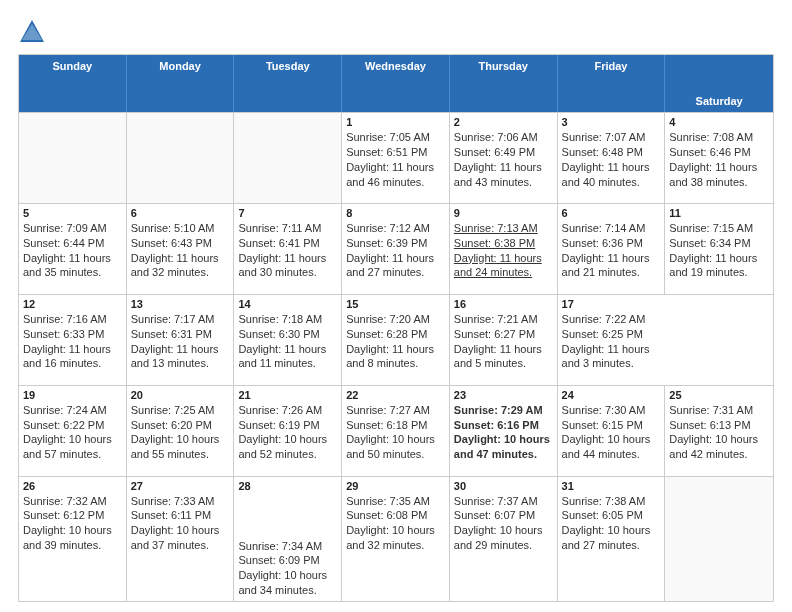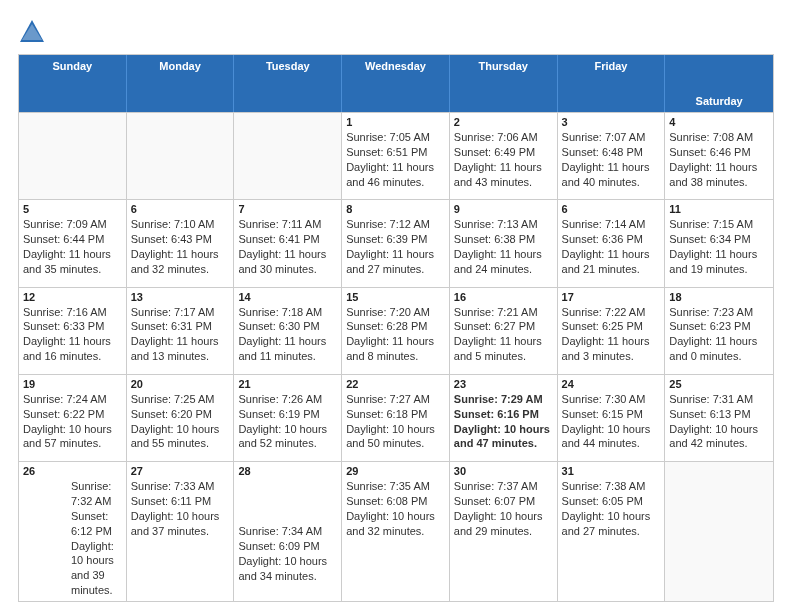--- a/index.html
+++ b/index.html
@@ -178,39 +178,39 @@
         </div>
         <div class="cal-row">
           <div class="cal-cell">
             <div class="day-num">5</div>
             <div class="day-detail" style="white-space: pre-line;">Sunrise: 7:09 AM
 Sunset: 6:44 PM
 Daylight: 11 hours and 35 minutes.</div>
           </div>
           <div class="cal-cell">
             <div class="day-num">6</div>
-            <div class="day-detail" style="white-space: pre-line;">Sunrise: 7:10 AM
+            <div class="day-detail" style="white-space: pre-line;">Sunrise: 5:10 AM
 Sunset: 6:43 PM
 Daylight: 11 hours and 32 minutes.</div>
           </div>
           <div class="cal-cell">
             <div class="day-num">7</div>
             <div class="day-detail" style="white-space: pre-line;">Sunrise: 7:11 AM
 Sunset: 6:41 PM
 Daylight: 11 hours and 30 minutes.</div>
           </div>
           <div class="cal-cell">
             <div class="day-num">8</div>
             <div class="day-detail" style="white-space: pre-line;">Sunrise: 7:12 AM
 Sunset: 6:39 PM
 Daylight: 11 hours and 27 minutes.</div>
           </div>
           <div class="cal-cell">
             <div class="day-num">9</div>
-            <div class="day-detail" style="white-space: pre-line;">Sunrise: 7:13 AM
+            <div class="day-detail" style="white-space: pre-line; text-decoration: underline;">Sunrise: 7:13 AM
 Sunset: 6:38 PM
 Daylight: 11 hours and 24 minutes.</div>
           </div>
           <div class="cal-cell">
             <div class="day-num">6</div>
             <div class="day-detail" style="white-space: pre-line;">Sunrise: 7:14 AM
 Sunset: 6:36 PM
 Daylight: 11 hours and 21 minutes.</div>
           </div>
           <div class="cal-cell">
@@ -250,26 +250,20 @@
             <div class="day-detail" style="white-space: pre-line;">Sunrise: 7:21 AM
 Sunset: 6:27 PM
 Daylight: 11 hours and 5 minutes.</div>
           </div>
           <div class="cal-cell">
             <div class="day-num">17</div>
             <div class="day-detail" style="white-space: pre-line;">Sunrise: 7:22 AM
 Sunset: 6:25 PM
 Daylight: 11 hours and 3 minutes.</div>
           </div>
-          <div class="cal-cell">
-            <div class="day-num">18</div>
-            <div class="day-detail" style="white-space: pre-line;">Sunrise: 7:23 AM
-Sunset: 6:23 PM
-Daylight: 11 hours and 0 minutes.</div>
-          </div>
         </div>
         <div class="cal-row">
           <div class="cal-cell">
             <div class="day-num">19</div>
             <div class="day-detail" style="white-space: pre-line;">Sunrise: 7:24 AM
 Sunset: 6:22 PM
 Daylight: 10 hours and 57 minutes.</div>
           </div>
           <div class="cal-cell">
             <div class="day-num">20</div>
@@ -304,21 +298,21 @@
           <div class="cal-cell">
             <div class="day-num">25</div>
             <div class="day-detail" style="white-space: pre-line;">Sunrise: 7:31 AM
 Sunset: 6:13 PM
 Daylight: 10 hours and 42 minutes.</div>
           </div>
         </div>
         <div class="cal-row">
           <div class="cal-cell">
             <div class="day-num">26</div>
-            <div class="day-detail" style="white-space: pre-line; margin-left: 48px;">Sunrise: 7:32 AM
+            <div class="day-detail" style="white-space: pre-line;">Sunrise: 7:32 AM
 Sunset: 6:12 PM
 Daylight: 10 hours and 39 minutes.</div>
           </div>
           <div class="cal-cell">
             <div class="day-num">27</div>
             <div class="day-detail" style="white-space: pre-line;">Sunrise: 7:33 AM
 Sunset: 6:11 PM
 Daylight: 10 hours and 37 minutes.</div>
           </div>
           <div class="cal-cell">

